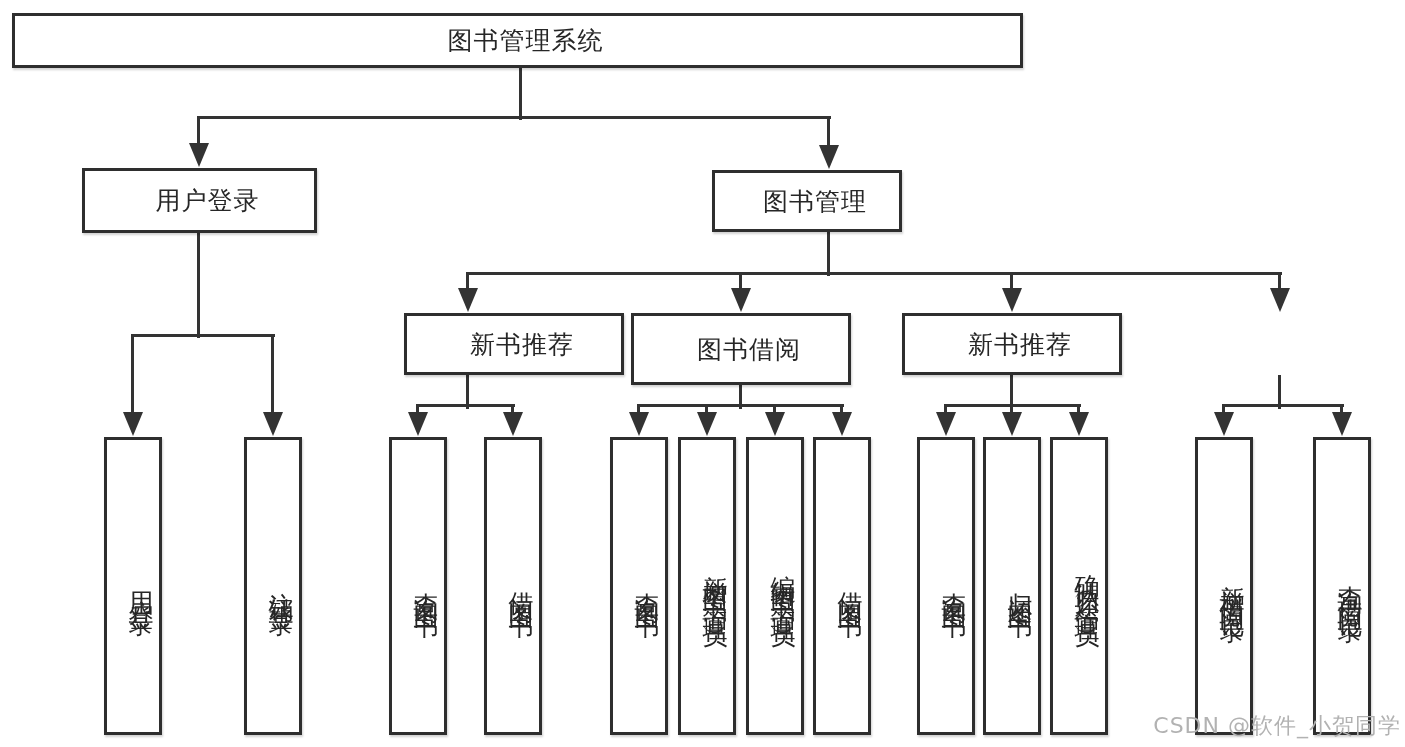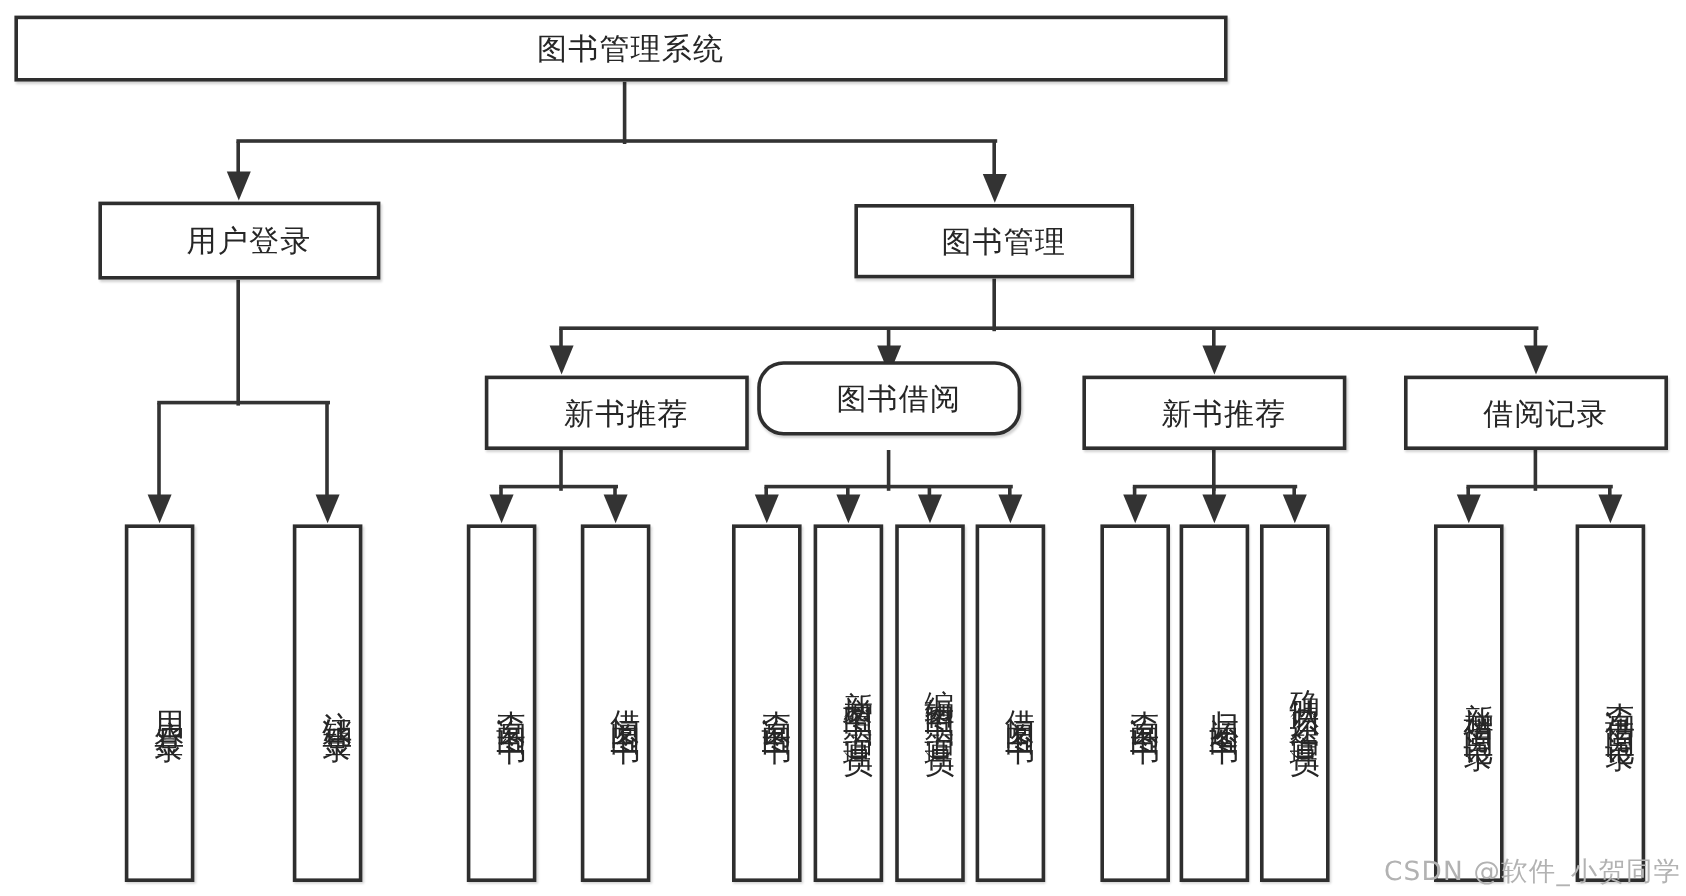--- a/index.html
+++ b/index.html
@@ -82,35 +82,32 @@
 
 <div id="canvas">
 
   <div class="box" style="left:12px; top:13px; width:1011px; height:55px;">
     <span class="hlabel">图书管理系统</span>
   </div>
 
   <div class="box" style="left:82px; top:168px; width:235px; height:65px;">
     <span class="hlabel">用户登录</span>
   </div>
-  <div class="box" style="left:712px; top:170px; width:233px; height:62px;">
+  <div class="box" style="left:712px; top:170px; width:190px; height:62px;">
     <span class="hlabel">图书管理</span>
   </div>
 
   <div class="box" style="left:358px; top:313px; width:220px; height:62px;margin-left:46px;">
     <span class="hlabel">新书推荐</span>
   </div>
-  <div class="box" style="left:631px; top:301px; width:220px; height:62px;border-radius:22px;">
+  <div class="box" style="left:631px; top:313px; width:220px; height:72px;">
     <span class="hlabel">图书借阅</span>
   </div>
   <div class="box" style="left:902px; top:313px; width:220px; height:62px;">
     <span class="hlabel">新书推荐</span>
-  </div>
-  <div class="box" style="left:1170px; top:313px; width:220px; height:62px;">
-    <span class="hlabel">借阅记录</span>
   </div>
 
   <div id="connectors">
       <div class="vl" style="left: 519px; top: 68px; height: 52px;"></div>
       <div class="vl" style="left: 197px; top: 118px; height: 32px;"></div>
       <div class="vl" style="left: 827px; top: 118px; height: 34px;"></div>
       <div class="vl" style="left: 197px; top: 233px; height: 105px;"></div>
       <div class="vl" style="left: 827px; top: 232px; height: 44px;"></div>
       <div class="vl" style="left: 466px; top: 274px; height: 21px;"></div>
       <div class="vl" style="left: 739px; top: 274px; height: 21px;"></div>

